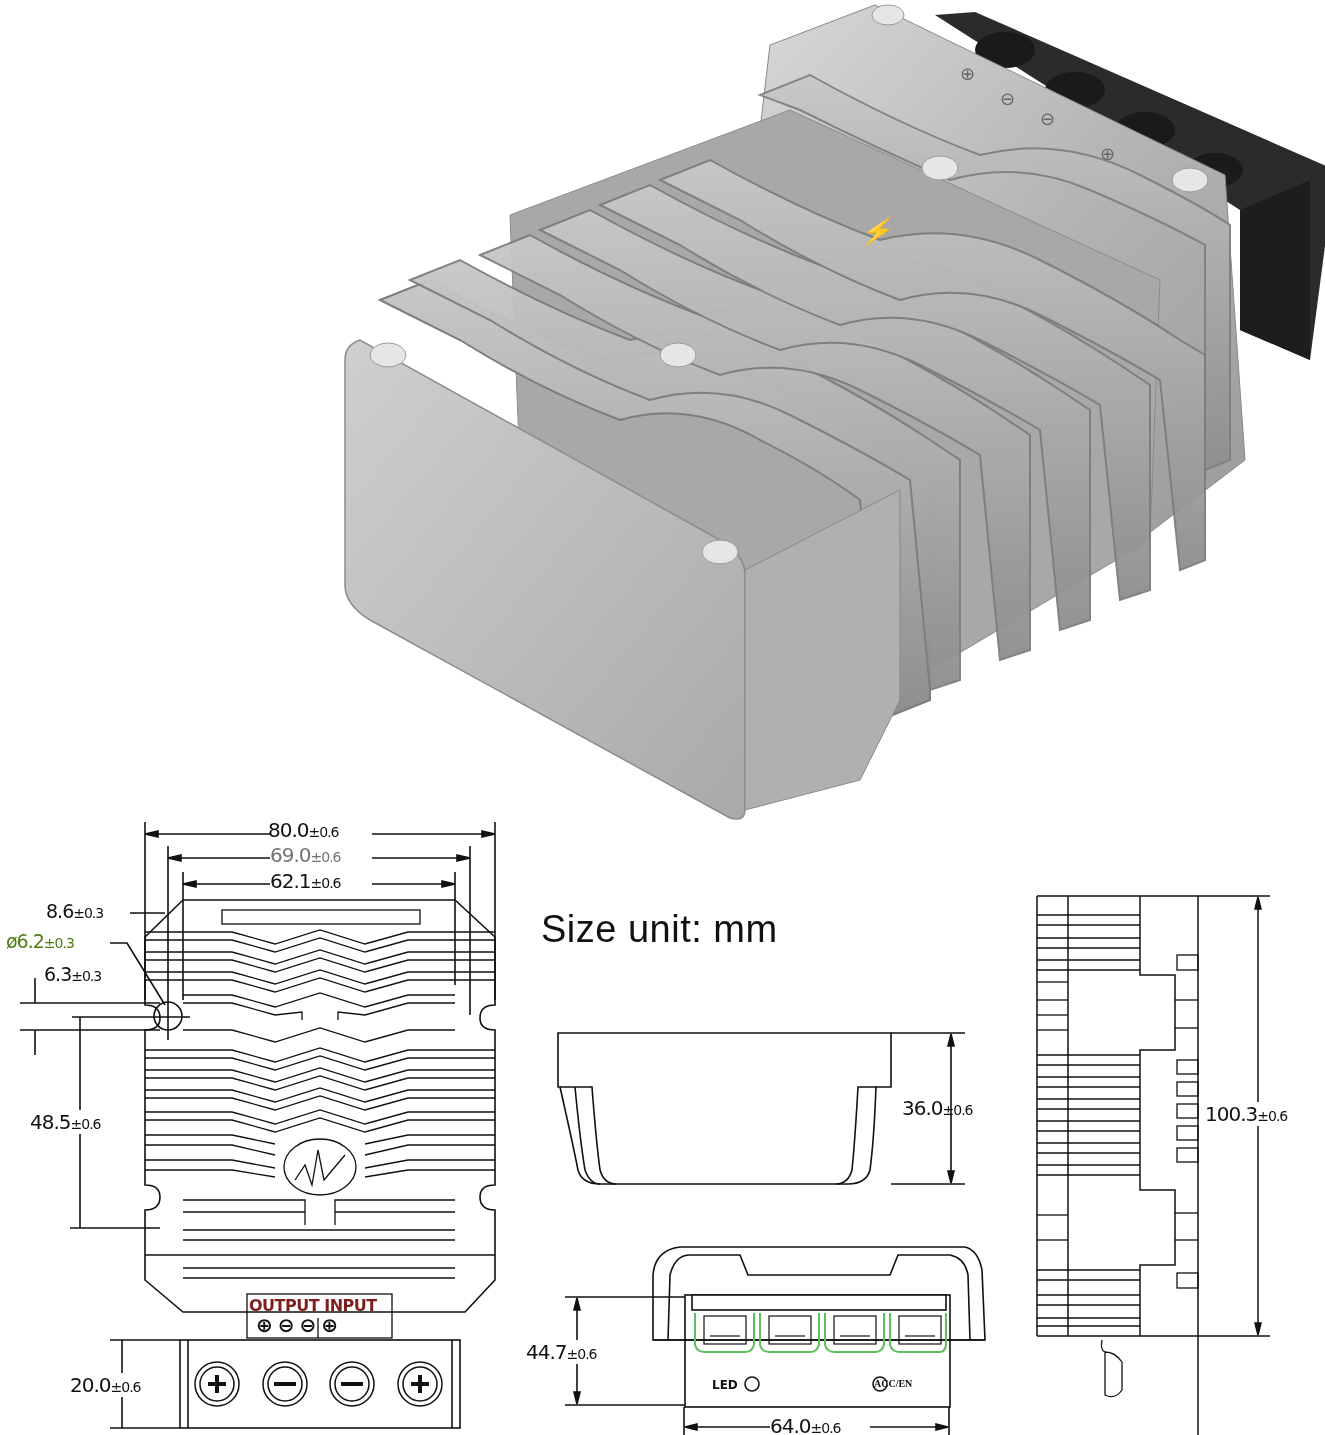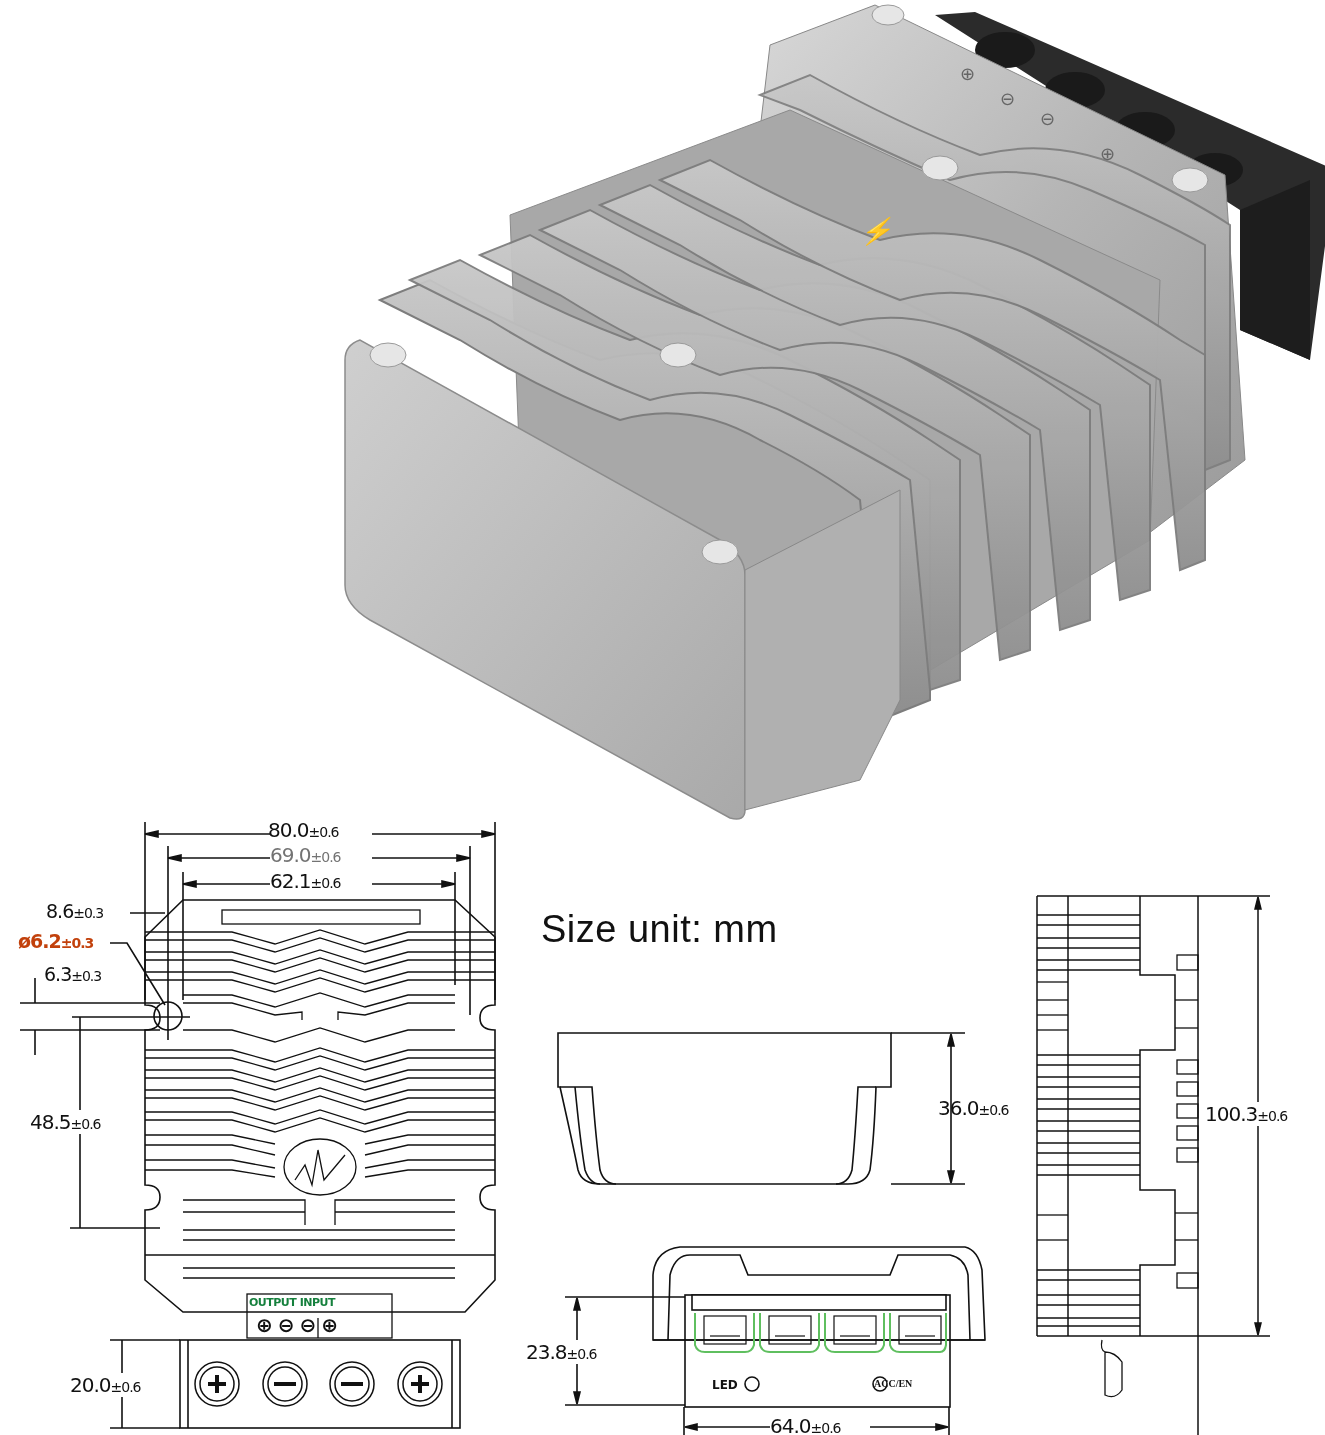--- a/index.html
+++ b/index.html
@@ -183,33 +183,33 @@
 </div>
 <div class="abs" style="left:270px;top:843px;font-family:'DejaVu Sans',sans-serif;font-size:20px;color:#737373;letter-spacing:-1px;">
   <span>69.0</span><span style="font-size:14px;">±0.6</span>
 </div>
 <div class="abs" style="left:270px;top:869px;font-family:'DejaVu Sans',sans-serif;font-size:20px;color:#111;letter-spacing:-1px;text-align:center;">
   <span>62.1</span><span style="font-size:14px;">±0.6</span>
 </div>
 <div class="abs" style="left:46px;top:900px;font-family:'DejaVu Sans',sans-serif;font-size:19px;color:#111;letter-spacing:-1px;">
   <span>8.6</span><span style="font-size:14px;">±0.3</span>
 </div>
-<div class="abs" style="left:18px;top:930px;font-family:'DejaVu Sans',sans-serif;font-size:19px;color:#c2410c;letter-spacing:-1px;font-weight:bold;">
+<div class="abs" style="left:6px;top:930px;font-family:'DejaVu Sans',sans-serif;font-size:19px;color:#4d7c0f;letter-spacing:-1px;">
   <span>ø6.2</span><span style="font-size:14px;">±0.3</span>
 </div>
 <div class="abs" style="left:44px;top:963px;font-family:'DejaVu Sans',sans-serif;font-size:19px;color:#111;letter-spacing:-1px;text-align:center;">
   <span>6.3</span><span style="font-size:14px;">±0.3</span>
 </div>
 <div class="abs" style="left:30px;top:1110px;font-family:'DejaVu Sans',sans-serif;font-size:20px;color:#111;letter-spacing:-1px;background:#fff;">
   <span>48.5</span><span style="font-size:14px;">±0.6</span>
 </div>
 <div class="abs" style="left:70px;top:1373px;font-family:'DejaVu Sans',sans-serif;font-size:20px;color:#111;letter-spacing:-1px;background:#fff;">
   <span>20.0</span><span style="font-size:14px;">±0.6</span>
 </div>
-<div class="abs" style="left:249px;top:1296px;font-family:'DejaVu Sans',sans-serif;font-size:11px;font-weight:bold;color:#15803d;letter-spacing:-0.5px;">
+<div class="abs" style="left:249px;top:1296px;font-family:'DejaVu Sans',sans-serif;font-size:16px;font-weight:bold;color:#7f1d1d;letter-spacing:-0.5px;">
   <span>OUTPUT</span>
   <span>INPUT</span>
 </div>
 <div class="abs" style="left:256px;top:1313px;font-family:'DejaVu Sans',sans-serif;font-size:20px;font-weight:bold;color:#111;letter-spacing:5px;">
   <span>⊕</span><span>⊖</span><span>⊖</span><span>⊕</span>
 </div>
 
 <div class="unit-label">Size unit: mm</div>
 
 <div class="abs" style="left:550px;top:1025px;width:460px;height:170px;">
@@ -218,21 +218,21 @@
   <path d="M560,1087 L592,1087 Q596,1140 600,1170 Q604,1184 616,1184"></path>
   <path d="M575,1087 Q580,1140 585,1170 Q590,1184 600,1184"></path>
   <path d="M876,1087 L858,1087 Q855,1140 852,1170 Q848,1184 836,1184"></path>
   <line x1="891" y1="1033" x2="965" y2="1033"></line>
   <line x1="891" y1="1184" x2="965" y2="1184"></line>
   <line x1="951" y1="1036" x2="951" y2="1181"></line>
   <polygon points="951,1034 948,1046 954,1046" fill="#111"></polygon>
       <polygon points="951,1183 948,1171 954,1171" fill="#111"></polygon>
 </svg>
 </div>
-<div class="abs" style="left:902px;top:1096px;font-family:'DejaVu Sans',sans-serif;font-size:20px;color:#111;letter-spacing:-1px;margin-left:36px;">
+<div class="abs" style="left:902px;top:1096px;font-family:'DejaVu Sans',sans-serif;font-size:20px;color:#111;letter-spacing:-1px;">
   <span>36.0</span><span style="font-size:14px;">±0.6</span>
 </div>
 
 <div class="abs" style="left:560px;top:1230px;width:450px;height:205px;">
 <svg width="450" height="205" viewBox="560 1230 450 205" stroke="#111" fill="none" stroke-width="1.6">
   <path d="M653,1340 L653,1275 Q655,1250 680,1247 L965,1247 Q978,1250 982,1270 L985,1340 Z"></path>
   <path d="M668,1340 L670,1275 Q675,1255 690,1255 L740,1255 L748,1275 L890,1275 L898,1255 L950,1255 Q965,1258 968,1275 L970,1340"></path>
   <line x1="653" y1="1340" x2="985" y2="1340"></line>
   <rect x="685" y="1295" width="265" height="112"></rect>
   <rect x="692" y="1295" width="254" height="15" fill="#fff"></rect>
@@ -261,21 +261,21 @@
       <polygon points="577,1404 574,1392 580,1392" fill="#111"></polygon>
   <line x1="684" y1="1407" x2="684" y2="1435"></line>
   <line x1="949" y1="1407" x2="949" y2="1435"></line>
   <line x1="686" y1="1427" x2="800" y2="1427"></line>
       <line x1="870" y1="1427" x2="947" y2="1427"></line>
   <polygon points="685,1427 697,1424 697,1430" fill="#111"></polygon>
       <polygon points="948,1427 936,1424 936,1430" fill="#111"></polygon>
 </svg>
 </div>
 <div class="abs" style="left:526px;top:1340px;font-family:'DejaVu Sans',sans-serif;font-size:20px;color:#111;letter-spacing:-1px;background:#fff;">
-  <span>23.8</span><span style="font-size:14px;">±0.6</span>
+  <span>44.7</span><span style="font-size:14px;">±0.6</span>
 </div>
 <div class="abs" style="left:770px;top:1414px;font-family:'DejaVu Sans',sans-serif;font-size:20px;color:#111;letter-spacing:-1px;background:#fff;">
   <span>64.0</span><span style="font-size:14px;">±0.6</span>
 </div>
 <div class="abs" style="left:712px;top:1378px;font-family:'DejaVu Sans',sans-serif;font-size:12px;font-weight:bold;color:#111;">LED</div>
 <div class="abs" style="left:874px;top:1378px;font-family:Liberation Serif, serif;font-size:10px;font-weight:bold;color:#111;">ACC/EN</div>
 
 <div class="abs" style="left:1030px;top:885px;width:295px;height:550px;">
 <svg width="295" height="550" viewBox="1030 885 295 550" stroke="#111" fill="none" stroke-width="1.5">
   <line x1="1037" y1="896" x2="1270" y2="896"></line>

